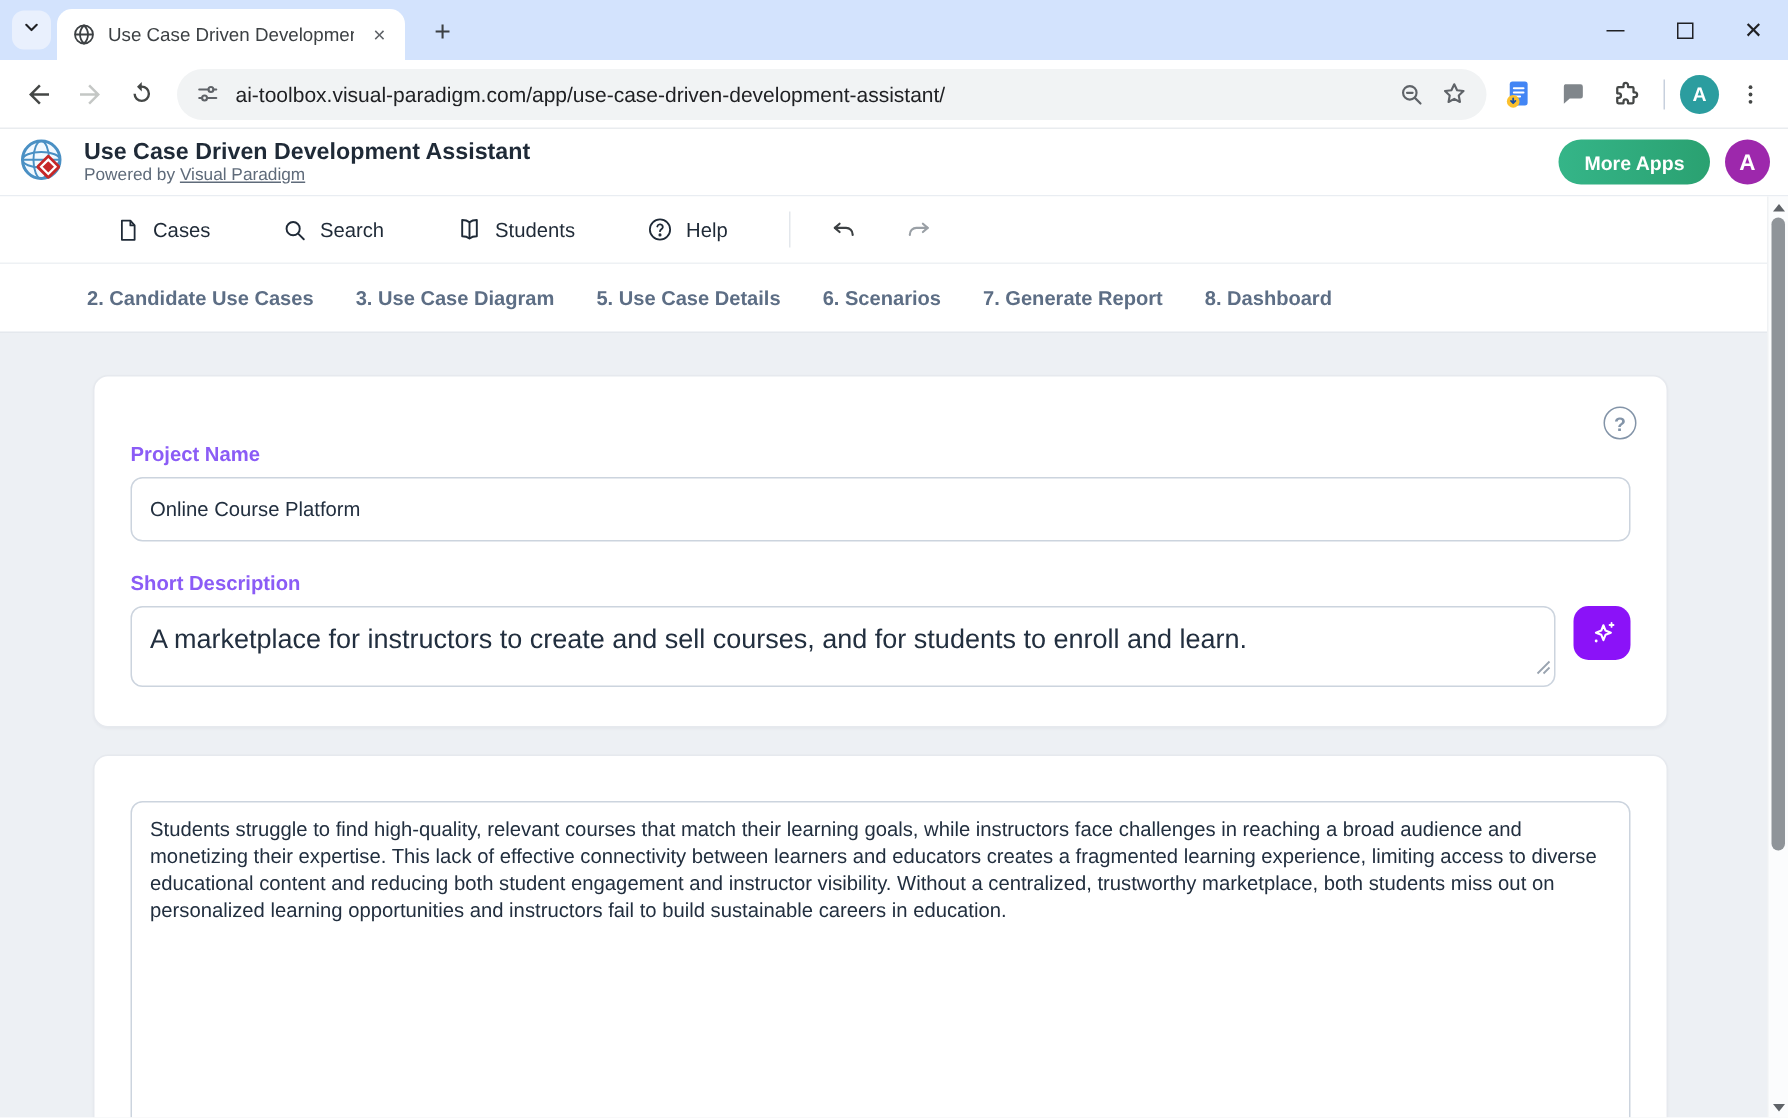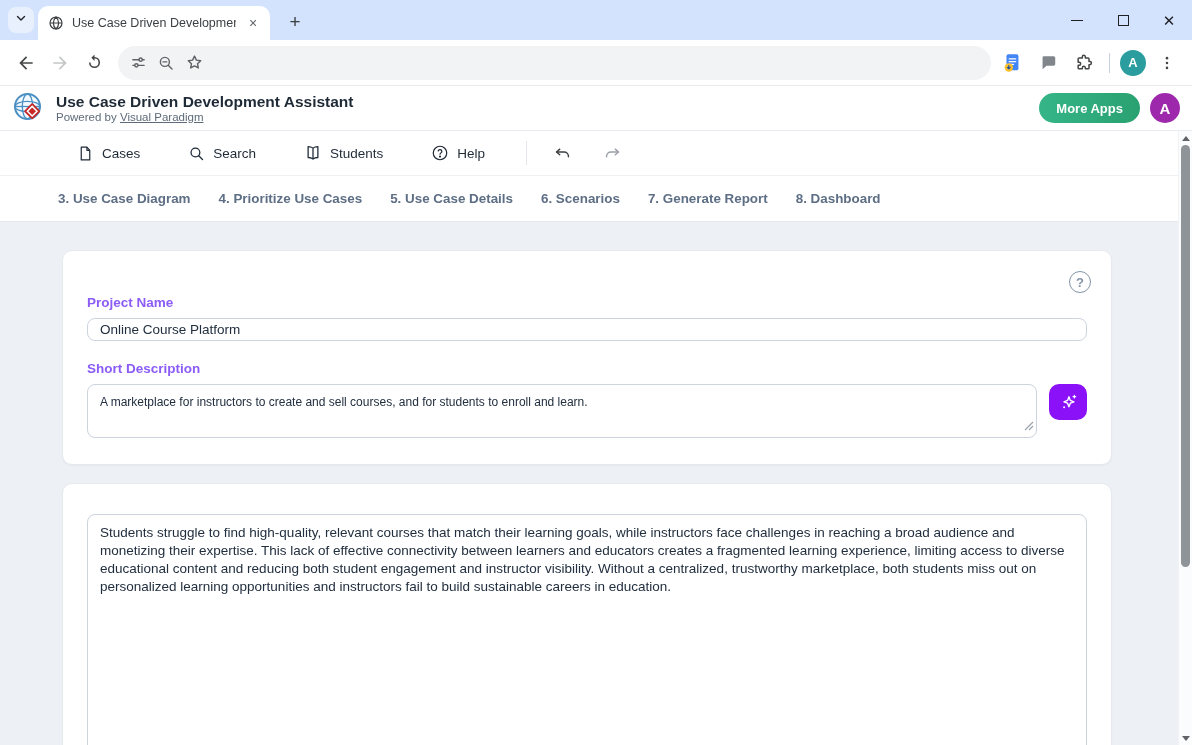--- a/index.html
+++ b/index.html
@@ -74,26 +74,26 @@
   .card-1 { margin-top: 28px; }
   .card-2 { margin-top: 18px; padding-bottom: 0; }
   .card-title { font-size: 17px; font-weight: bold; color: #18222f; }
   .card-subtitle { font-size: 13.5px; color: #64748b; margin-top: 5px; }
   .help-circle { position: absolute; top: 20px; right: 20px; width: 22px; height: 22px; border: 1.6px solid #8394a8;
     border-radius: 50%; color: #8394a8; font-size: 13px; font-weight: bold; display: flex; align-items: center;
     justify-content: center; cursor: pointer; }
   .field-label { font-size: 13.5px; font-weight: 600; color: #8b5cf6; }
   .mt22 { margin-top: 22px; }
   .mt20 { margin-top: 20px; }
-  .text-input { display: block; width: 100%; height: 23px; margin-top: 8px; border: 1px solid #ccd4de; border-radius: 8px;
+  .text-input { display: block; width: 100%; height: 43px; margin-top: 8px; border: 1px solid #ccd4de; border-radius: 8px;
     padding: 4px 12px; font-size: 13.5px; color: #222f3f; font-family: "Liberation Sans", sans-serif; background: #fff; outline: none; }
   .desc-row { display: flex; align-items: flex-start; gap: 12px; margin-top: 8px; }
   .ta-wrap { position: relative; flex: 1; }
   .short-desc { display: block; width: 100%; height: 54px; border: 1px solid #ccd4de; border-radius: 8px;
-    padding: 9px 12px; font-size: 12px; color: #222f3f; font-family: "Liberation Sans", sans-serif; resize: none;
+    padding: 9px 12px; font-size: 18px; color: #222f3f; font-family: "Liberation Sans", sans-serif; resize: none;
     outline: none; line-height: 1.35; }
   .resize-corner { position: absolute; right: 3px; bottom: 3px; pointer-events: none; }
   .ai-btn { width: 38px; height: 36px; border: none; border-radius: 10px; background: #8b12f8; cursor: pointer;
     display: flex; align-items: center; justify-content: center; flex: none; }
   .problem-ta { display: block; width: 100%; height: 320px; margin-top: 8px; border: 1px solid #ccd4de; border-radius: 8px;
     padding: 9px 12px; font-size: 13.5px; color: #222f3f; font-family: "Liberation Sans", sans-serif; resize: none;
     outline: none; line-height: 1.34; }
 
   
   .scrollbar { position: absolute; top: 131px; right: 0; bottom: 0; width: 14px; background: #fbfcfd;
@@ -163,20 +163,21 @@
         </svg>
     </div>
     <div class="omnibox">
       <span style="display:flex;flex:none;">
         <svg width="17" height="17" viewBox="0 0 24 24" fill="none" stroke="#5f6368" stroke-width="2" stroke-linecap="round">
             <path d="M4 8h8.5M17.5 8H20M4 16h2.5M11.5 16H20"></path>
             <circle cx="15" cy="8" r="2.3"></circle>
             <circle cx="9" cy="16" r="2.3"></circle>
           </svg>
       </span>
+      <span class="url">ai-toolbox.visual-paradigm.com/app/use-case-driven-development-assistant/</span>
       <span style="display:flex;flex:none;">
         <svg width="18" height="18" viewBox="0 0 24 24" fill="none" stroke="#5f6368" stroke-width="1.9" stroke-linecap="round">
             <circle cx="10.5" cy="10.5" r="6"></circle>
             <path d="M15 15l5 5M8 10.5h5"></path>
           </svg>
       </span>
       <span style="display:flex;flex:none;">
         <svg width="19" height="19" viewBox="0 0 24 24" fill="none" stroke="#5f6368" stroke-width="1.8" stroke-linejoin="round">
             <path d="M12 4l2.4 5 5.4.7-4 3.8 1 5.4-4.8-2.6-4.8 2.6 1-5.4-4-3.8 5.4-.7z"></path>
           </svg>
@@ -275,22 +276,22 @@
     </div>
     <div class="hist-btn">
       <svg width="19" height="19" viewBox="0 0 24 24" fill="none" stroke="#9aa0a6" stroke-width="1.8" stroke-linecap="round" stroke-linejoin="round">
           <path d="M15.5 6.5l4 3.5-4 3.5"></path>
           <path d="M19.5 10H10a5.5 5.5 0 0 0-5.5 5.5v.5"></path>
         </svg>
     </div>
   </div>
 
   <div class="steps">
+    <div class="step">2. Candidate Use Cases</div>
     <div class="step">3. Use Case Diagram</div>
-    <div class="step">4. Prioritize Use Cases</div>
     <div class="step">5. Use Case Details</div>
     <div class="step">6. Scenarios</div>
     <div class="step">7. Generate Report</div>
     <div class="step">8. Dashboard</div>
   </div>
 
   <div class="content">
 
     <div class="card card-1">
       <div class="help-circle">?</div>

